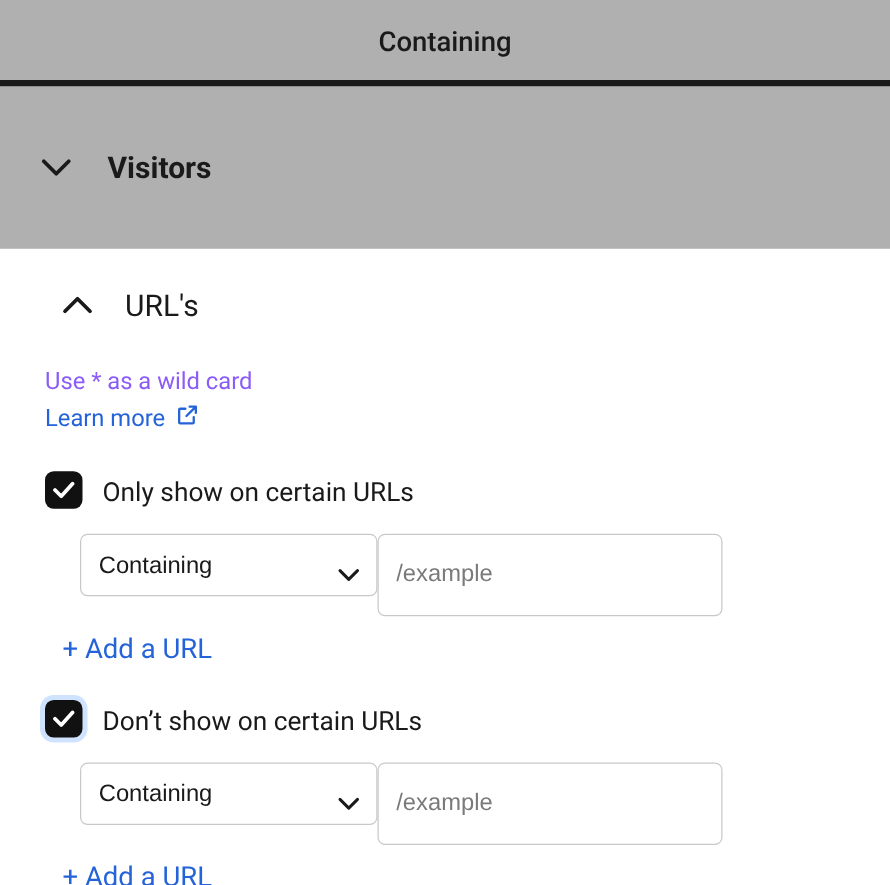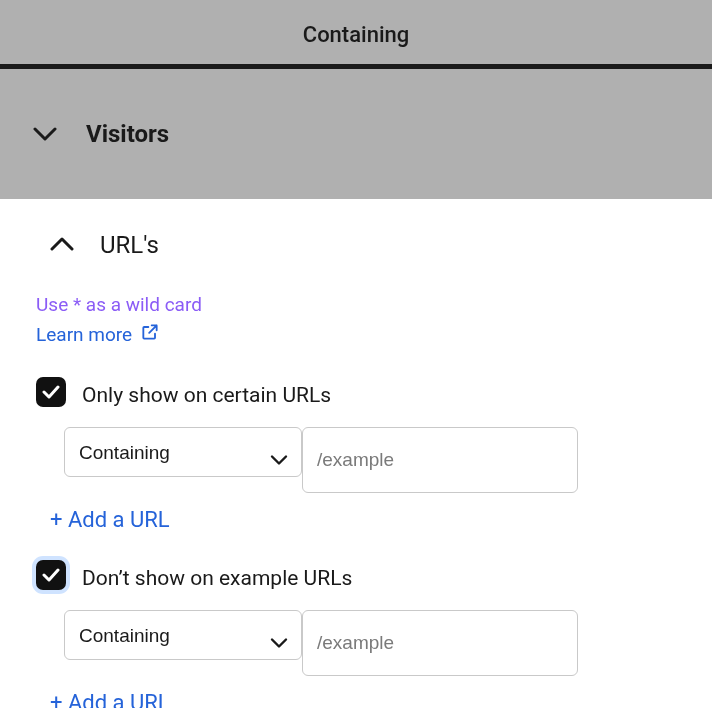--- a/index.html
+++ b/index.html
@@ -224,21 +224,21 @@
     <span class="add-url">+ Add a URL</span>
   </div>
 
   <div class="rule-block">
     <div class="rule-label-row">
       <div class="checkbox focused">
         <svg width="18" height="14" viewBox="0 0 18 14" fill="none">
             <path d="M2 7 L7 12 L16 2" stroke="#fff" stroke-width="3" stroke-linecap="round" stroke-linejoin="round"></path>
           </svg>
       </div>
-      <span class="rule-label">Don’t show on example URLs</span>
+      <span class="rule-label">Don’t show on certain URLs</span>
     </div>
     <div class="rule-inputs">
       <div class="select-wrap">
         <select class="select">
           <option>Containing</option>
         </select>
         <span class="select-chevron">
           <svg width="18" height="11" viewBox="0 0 18 11" fill="none">
               <path d="M2 2 L9 9 L16 2" stroke="#1a1a1a" stroke-width="2.4" stroke-linecap="round" stroke-linejoin="round"></path>
             </svg>

